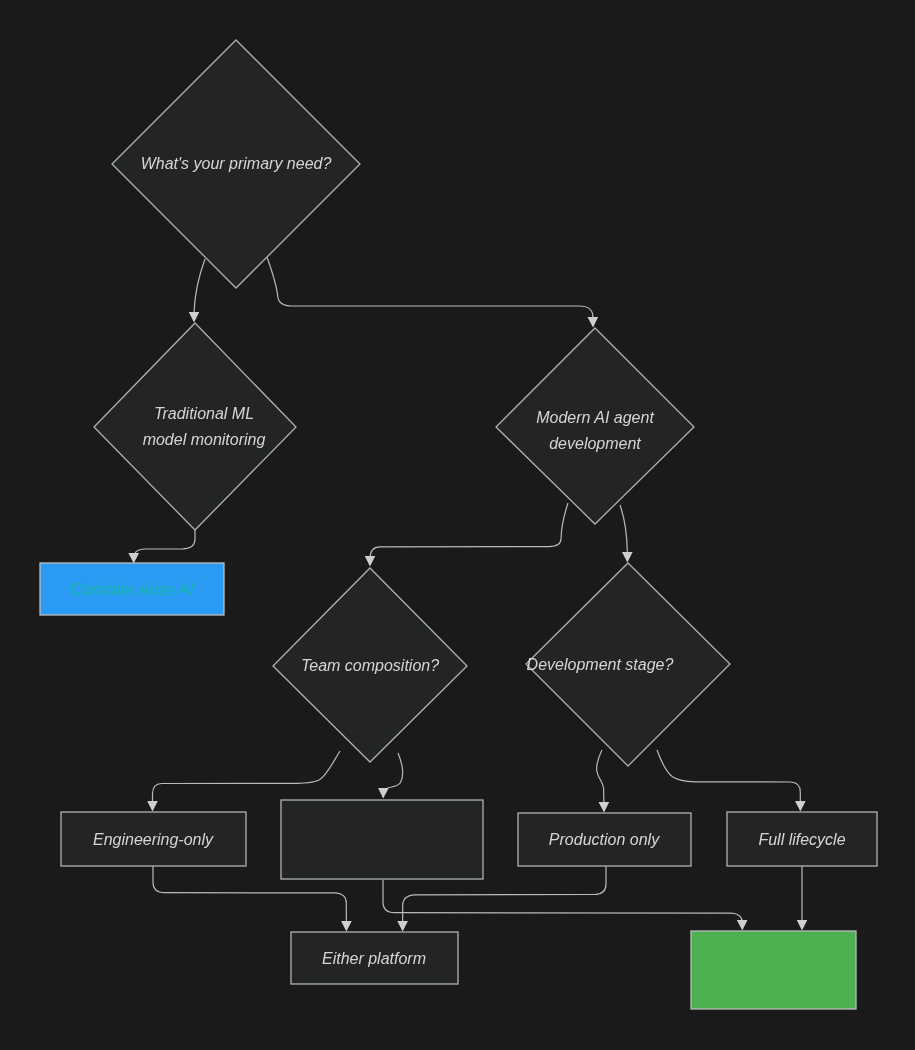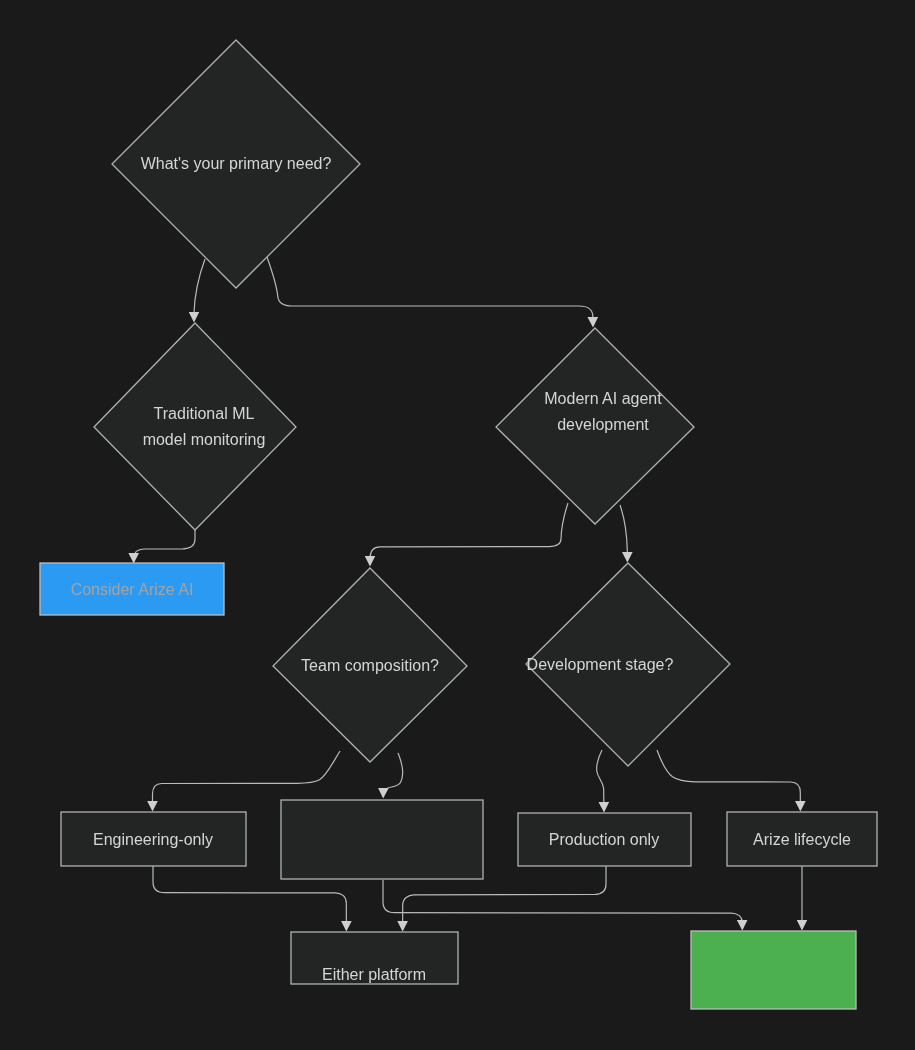--- a/index.html
+++ b/index.html
@@ -7,20 +7,21 @@
     padding: 0;
     background: #1a1a1a;
     font-family: "Liberation Sans", sans-serif;
   }
   #canvas {
     position: relative;
     width: 915px;
     height: 1050px;
     background: #1a1a1a;
     overflow: hidden;
+    font-style: italic;
   }
   #diagram-svg {
     position: absolute;
     left: 0;
     top: 0;
   }
   .edge {
     fill: none;
     stroke: #b7bbbb;
     stroke-width: 1.2;
@@ -36,21 +37,21 @@
     position: absolute;
     transform: translate(-50%, -50%);
     color: #d5d5d5;
     font-size: 16px;
     line-height: 26px;
     text-align: center;
     white-space: pre-line;
     width: max-content;
   }
   .label.accent {
-    color: #a3a3a3;
+    color: #14b8a6;
   }
 </style>
 </head>
 <body>
 
 <div id="canvas">
   <svg id="diagram-svg" width="915" height="1050" viewBox="0 0 915 1050">
     <defs>
       <marker id="arrow" viewBox="0 0 10 10" refX="8.5" refY="5" markerWidth="9" markerHeight="9" orient="auto">
         <path d="M 0 0 L 10 5 L 0 10 Z" fill="#cfcfcf"></path>
@@ -86,22 +87,22 @@
       <rect class="shape" x="518" y="813" width="173" height="53" fill="#232525"></rect>
       <rect class="shape" x="727" y="812" width="150" height="54" fill="#232525"></rect>
       <rect class="shape" x="291" y="932" width="167" height="52" fill="#232525"></rect>
       <rect class="shape accent" x="691" y="931" width="165" height="78" fill="#4caf50"></rect>
     </g>
   </svg>
 
   <div class="label" style="left:236px; top:164px;">What's your primary need?</div>
   <div class="label" style="left:204px; top:427px;">Traditional ML
 model monitoring</div>
-  <div class="label" style="left:595px; top:412px;margin-left:8px;">Modern AI agent
+  <div class="label" style="left:595px; top:431px;">Modern AI agent
 development</div>
   <div class="label accent" style="left:132px; top:590px;">Consider Arize AI</div>
   <div class="label" style="left:370px; top:666px;">Team composition?</div>
   <div class="label" style="left:600px; top:665px;">Development stage?</div>
   <div class="label" style="left:153px; top:840px;">Engineering-only</div>
   <div class="label" style="left:604px; top:840px;text-align:center;">Production only</div>
-  <div class="label" style="left:802px; top:840px;">Arize lifecycle</div>
-  <div class="label" style="left:374px; top:959px;margin-top:16px;">Either platform</div>
+  <div class="label" style="left:802px; top:840px;">Full lifecycle</div>
+  <div class="label" style="left:374px; top:959px;">Either platform</div>
 </div>
 
 </body></html>

